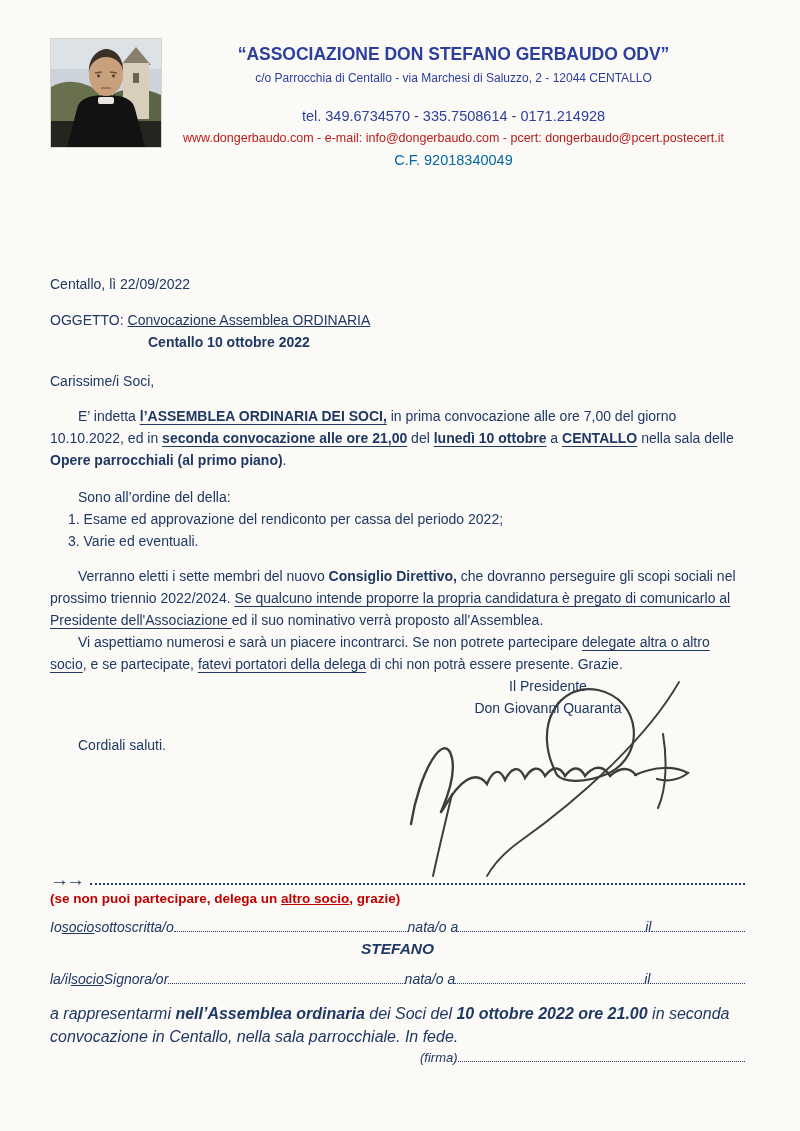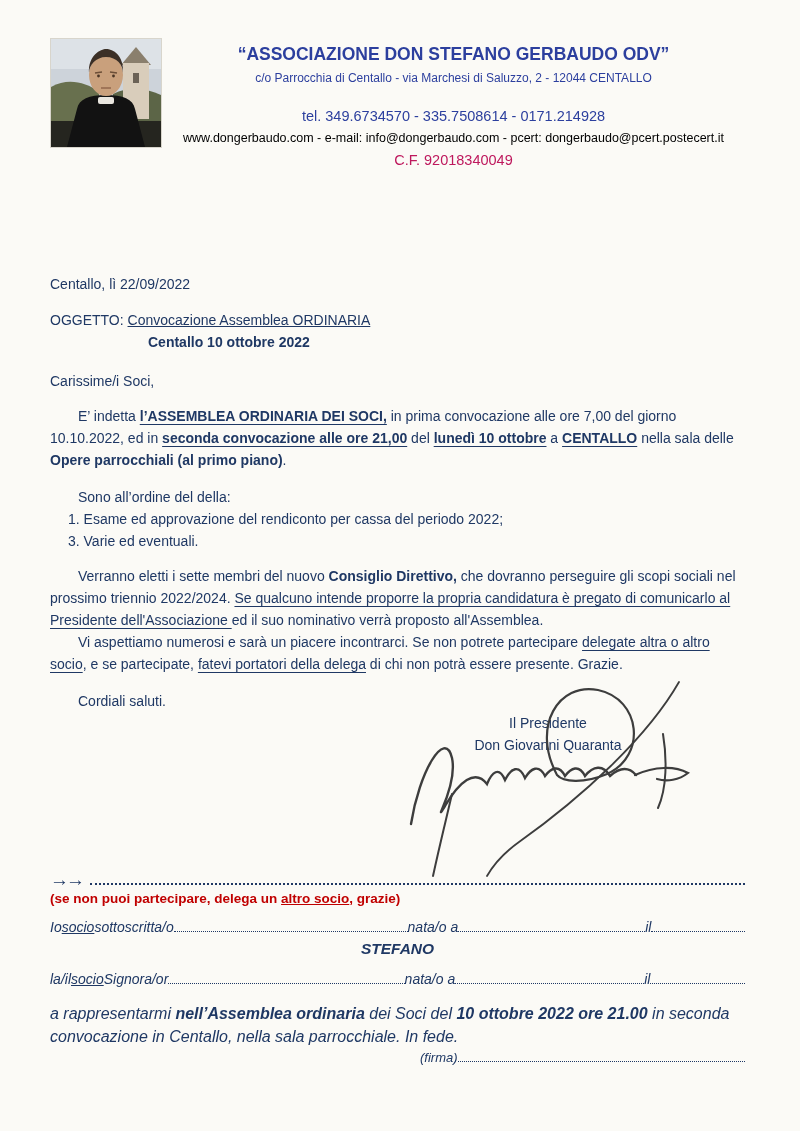--- a/index.html
+++ b/index.html
@@ -14,22 +14,22 @@
     font-family:"Liberation Sans", sans-serif;
     color:#1f3864;
   }
   
   .header{display:flex;align-items:flex-start;}
   .photo{width:110px;height:108px;flex:0 0 110px;border:1px solid #d8d5cc;background:#cfd4da;overflow:hidden;}
   .header-text{flex:1;text-align:center;line-height:1.15;}
   .assoc-title{font-size:17.5px;font-weight:bold;color:#2c3f9e;margin-top:6px;}
   .assoc-address{font-size:12px;color:#2c3f9e;margin-top:8px;font-weight:500;}
   .assoc-phone{font-size:14.5px;color:#2c3f9e;margin-top:22px;}
-  .assoc-web{font-size:12.5px;color:#000000;margin-top:6px;}
-  .assoc-cf{font-size:14.5px;color:#be185d;margin-top:7px;}
+  .assoc-web{font-size:12.5px;color:#b91c1c;margin-top:6px;}
+  .assoc-cf{font-size:14.5px;color:#0369a1;margin-top:7px;}
   
   .body-text{font-size:14px;line-height:22px;}
   .b{font-weight:bold;}
   .u{text-decoration:underline;}
   .date-line{margin-top:104px;}
   .subject{margin-top:14px;font-weight:normal;}
   .subject2{margin-left:98px;font-weight:bold;}
   .salutation{margin-top:17px;}
   .para{margin-top:13px;text-indent:28px;}
   .para .u{text-underline-offset:3px;}
@@ -94,26 +94,26 @@
 
   <div class="body-text para"><span>E’ indetta </span><span class="b u">l’ASSEMBLEA ORDINARIA DEI SOCI,</span><span> in prima convocazione alle ore 7,00 del giorno 10.10.2022, ed in </span><span class="b u">seconda convocazione alle ore 21,00</span><span> del </span><span class="b u">lunedì 10 ottobre</span><span> a </span><span class="b u">CENTALLO</span><span> nella sala delle </span><span class="b">Opere parrocchiali (al primo piano)</span><span>.</span></div>
 
   <div class="body-text agenda-intro">Sono all’ordine del della:</div>
   <div class="body-text agenda-item">1. Esame ed approvazione del rendiconto per cassa del periodo 2022;</div>
   <div class="body-text agenda-item">3. Varie ed eventuali.</div>
 
   <div class="body-text para"><span>Verranno eletti i sette membri del nuovo </span><span class="b">Consiglio Direttivo,</span><span> che dovranno perseguire gli scopi sociali nel prossimo triennio 2022/2024. </span><span class="u">Se qualcuno intende proporre la propria candidatura è pregato di comunicarlo al Presidente dell'Associazione </span><span>ed il suo nominativo verrà proposto all'Assemblea.</span></div>
   <div class="body-text para" style="margin-top:0;"><span>Vi aspettiamo numerosi e sarà un piacere incontrarci.  Se non potrete partecipare </span><span class="u">delegate altra o altro socio</span><span>, e se partecipate, </span><span class="u">fatevi portatori della delega</span><span> di chi non potrà essere presente. Grazie.</span></div>
 
-  <div class="body-text closing">Cordiali saluti.</div>
-
   <div class="body-text president">
     <div>Il Presidente</div>
     <div>Don Giovanni Quaranta</div>
   </div>
+
+  <div class="body-text closing">Cordiali saluti.</div>
 
   <svg class="signature" width="310" height="205" viewBox="0 0 310 205">
     <g fill="none" stroke="#3d3d3d" stroke-linecap="round">
       <path stroke-width="2.4" d="M16,148 C24,96 50,52 57,82 C63,110 36,152 50,130 C64,106 80,92 92,108 C97,96 104,90 110,104 C116,92 124,88 130,102 C136,92 144,88 150,100 C156,92 164,88 170,100 C176,92 184,88 190,100 C198,90 208,88 215,100 C224,92 233,90 241,99"></path>
       <path stroke-width="2.2" d="M162,99 C136,50 164,6 203,14 C246,23 252,80 212,98 C188,108 168,106 162,99"></path>
       <path stroke-width="2.2" d="M240,99 C260,90 280,90 293,97 C284,104 272,106 262,103"></path>
       <path stroke-width="2" d="M268,58 C272,82 272,112 263,132"></path>
       <path stroke-width="1.8" d="M284,6 C252,62 186,122 124,166 C110,176 100,186 92,200"></path>
       <path stroke-width="2" d="M57,118 C50,148 44,172 38,200"></path>
     </g>

